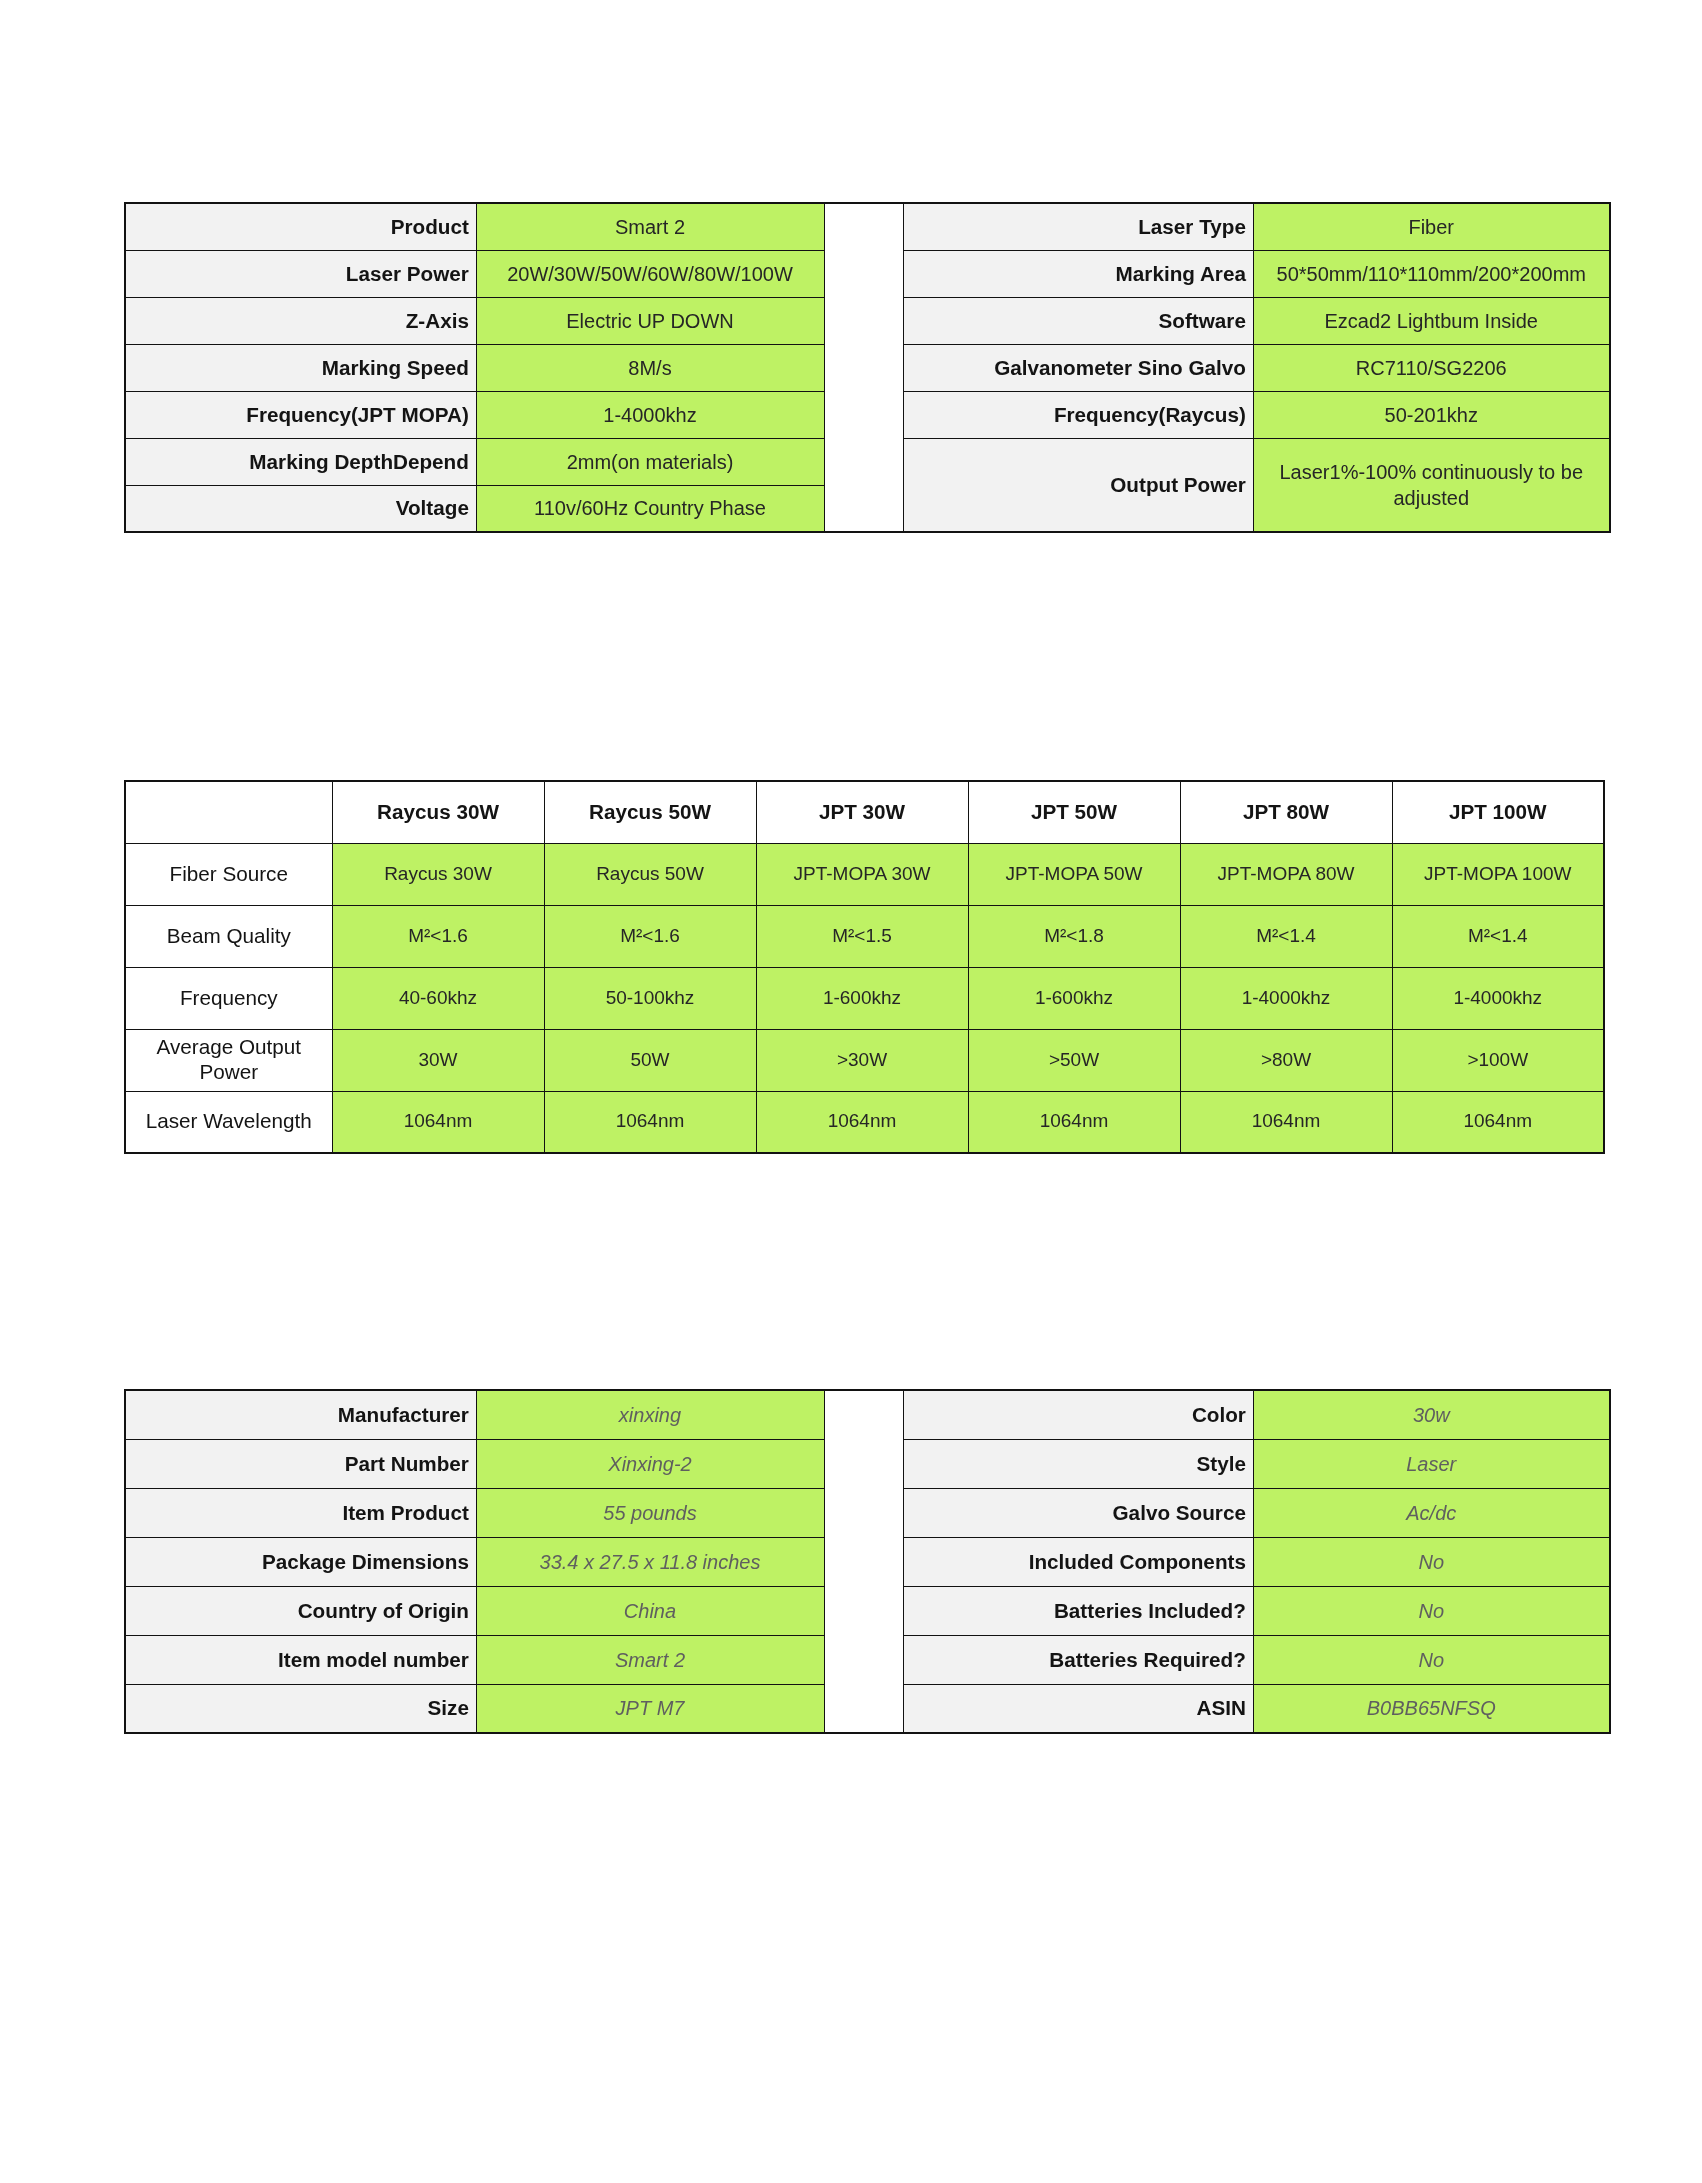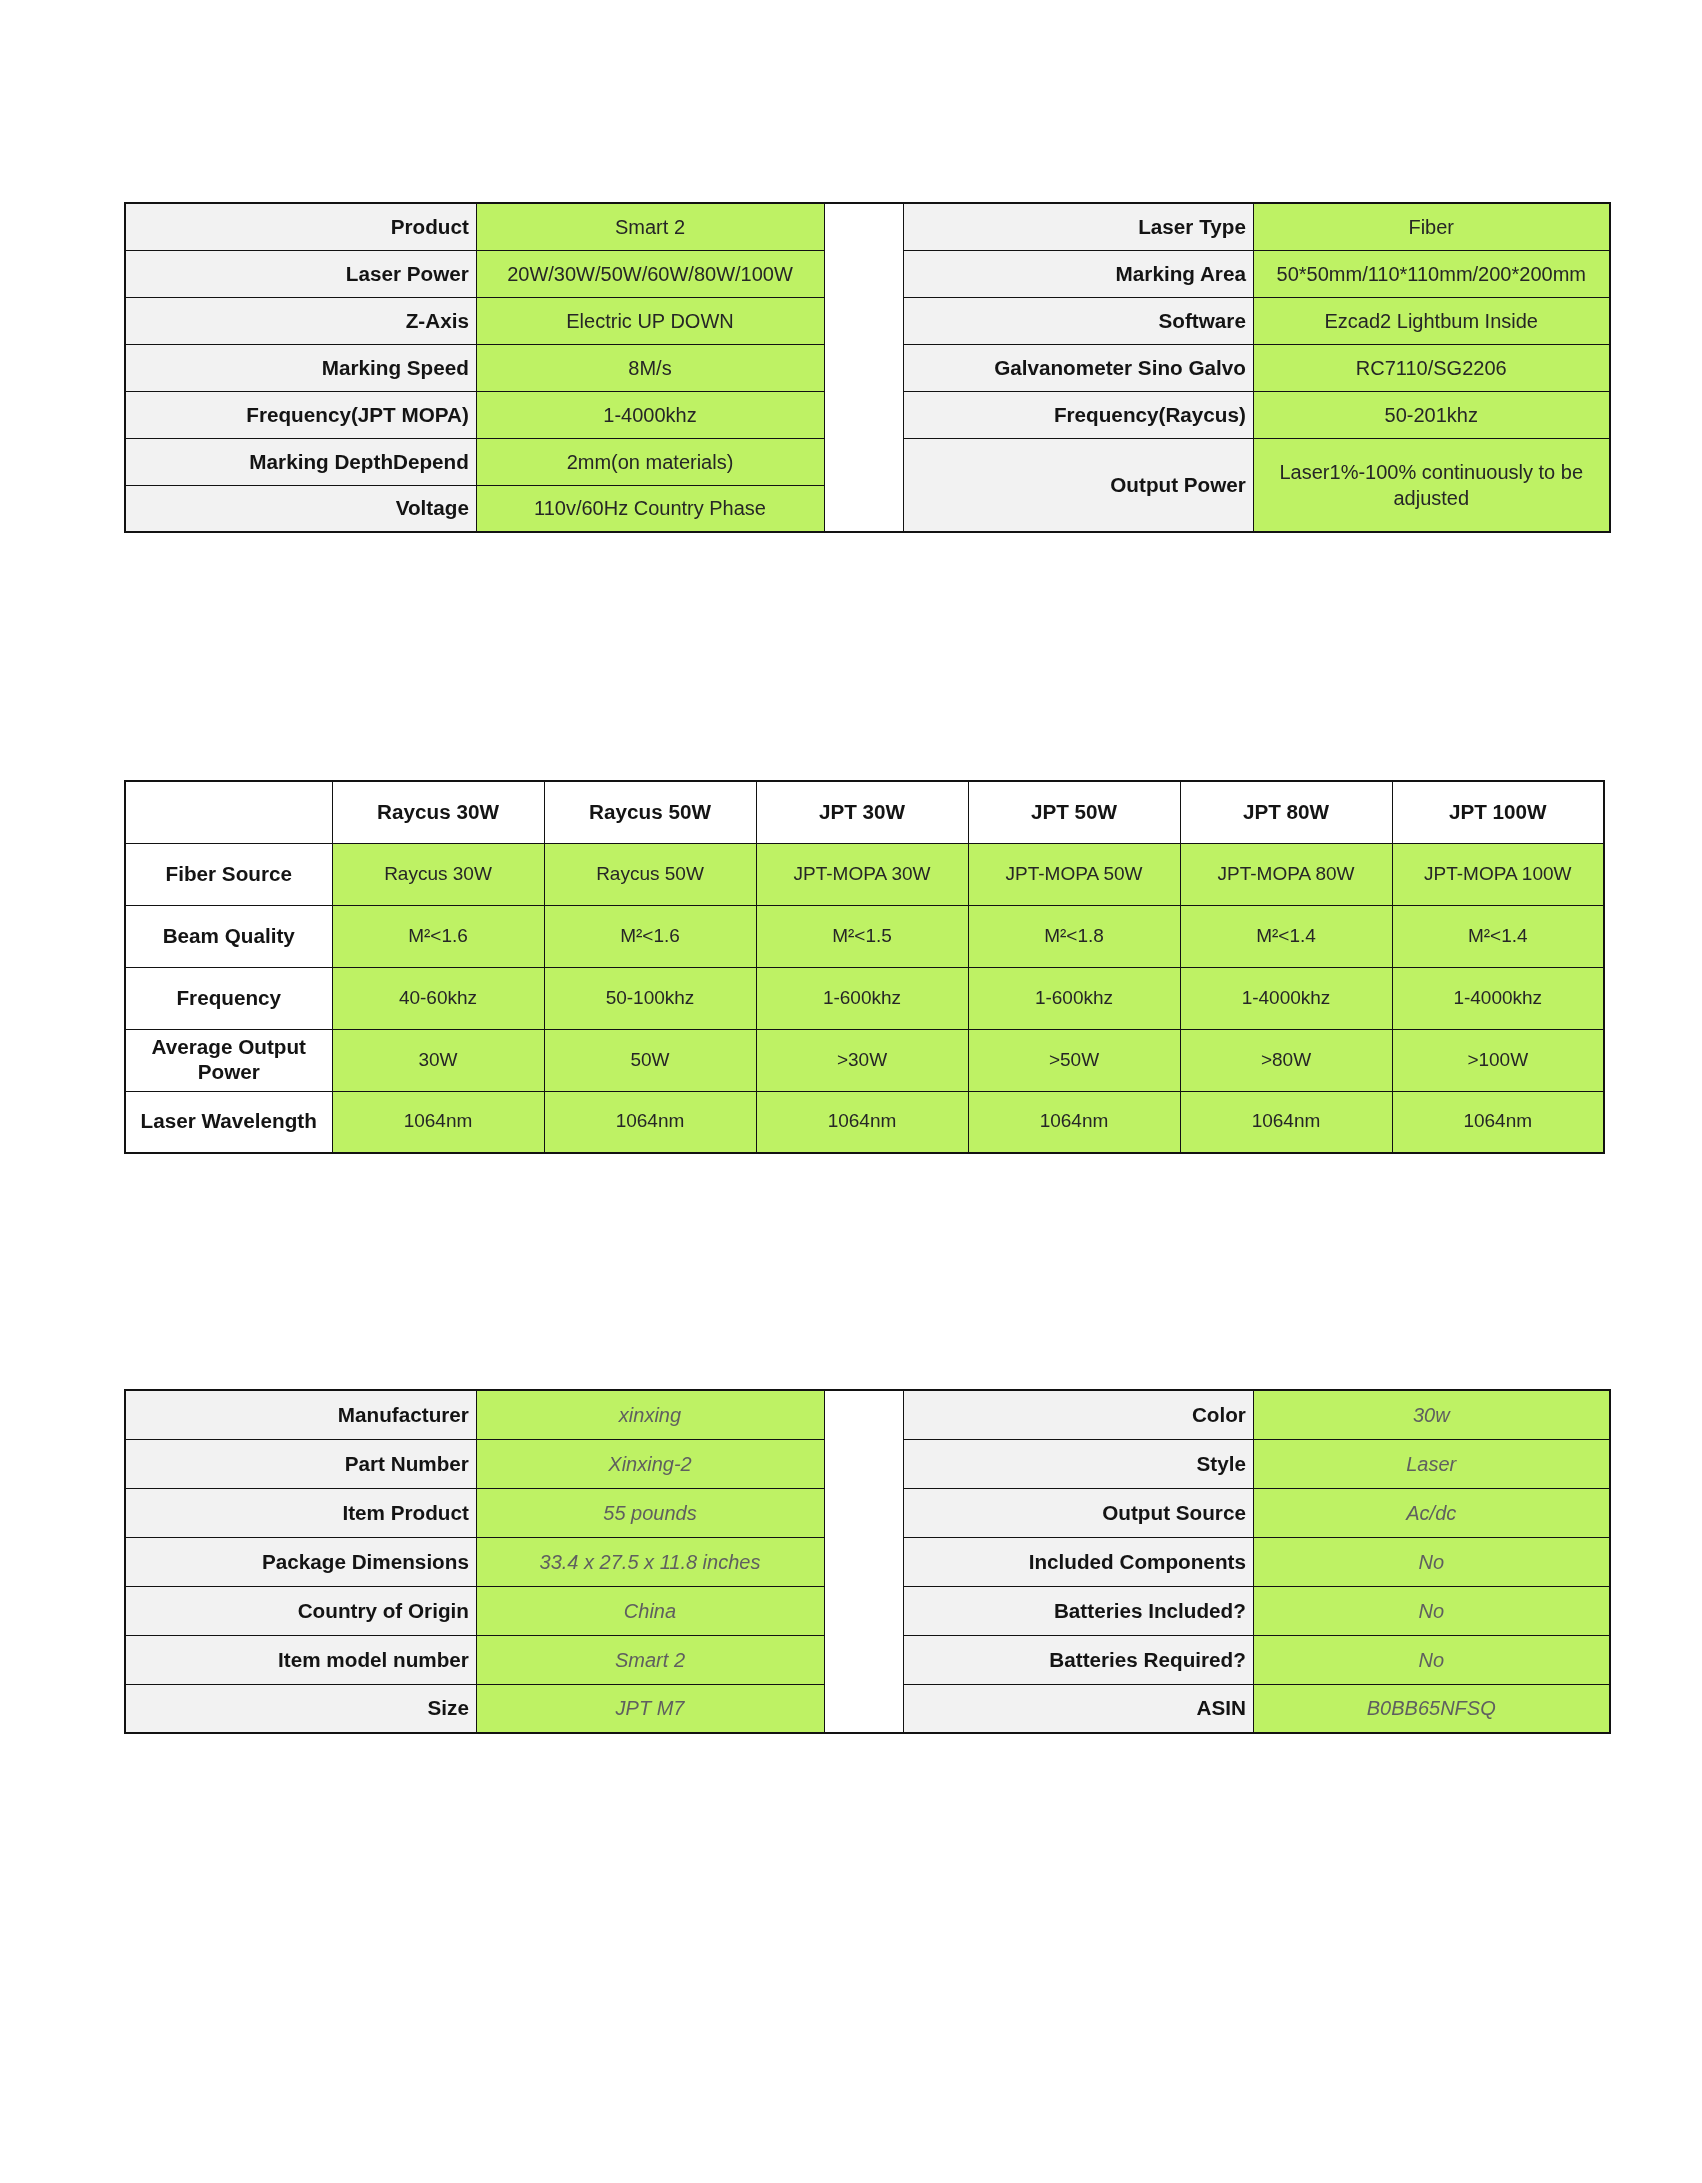--- a/index.html
+++ b/index.html
@@ -39,21 +39,21 @@
   }
   .val {
     background:#bef264;
     font-size:20px;
     color:#262626;
     line-height:1.3;
   }
   .val.muted { color:#5f5f5f;font-style:italic; }
   .rowlbl {
     background:#ffffff;
-    font-weight:bold;
+    font-weight:normal;
     font-size:20.7px;
     color:#141414;
     line-height:1.2;
   }
   .cmp-val { font-size:19px; }
   .spacer { background:#ffffff; padding:0; }
   .corner { background:#ffffff; }
 
   #spec-table { left:124px; top:202px; }
   #spec-table tr { height:47px; }
@@ -208,21 +208,21 @@
     </tr>
     <tr>
       <td class="lbl">Part Number</td>
       <td class="val muted">Xinxing-2</td>
       <td class="lbl">Style</td>
       <td class="val muted">Laser</td>
     </tr>
     <tr>
       <td class="lbl">Item Product</td>
       <td class="val muted">55 pounds</td>
-      <td class="lbl">Output Source</td>
+      <td class="lbl">Galvo Source</td>
       <td class="val muted">Ac/dc</td>
     </tr>
     <tr>
       <td class="lbl">Package Dimensions</td>
       <td class="val muted">33.4 x 27.5 x 11.8 inches</td>
       <td class="lbl">Included Components</td>
       <td class="val muted">No</td>
     </tr>
     <tr>
       <td class="lbl">Country of Origin</td>

